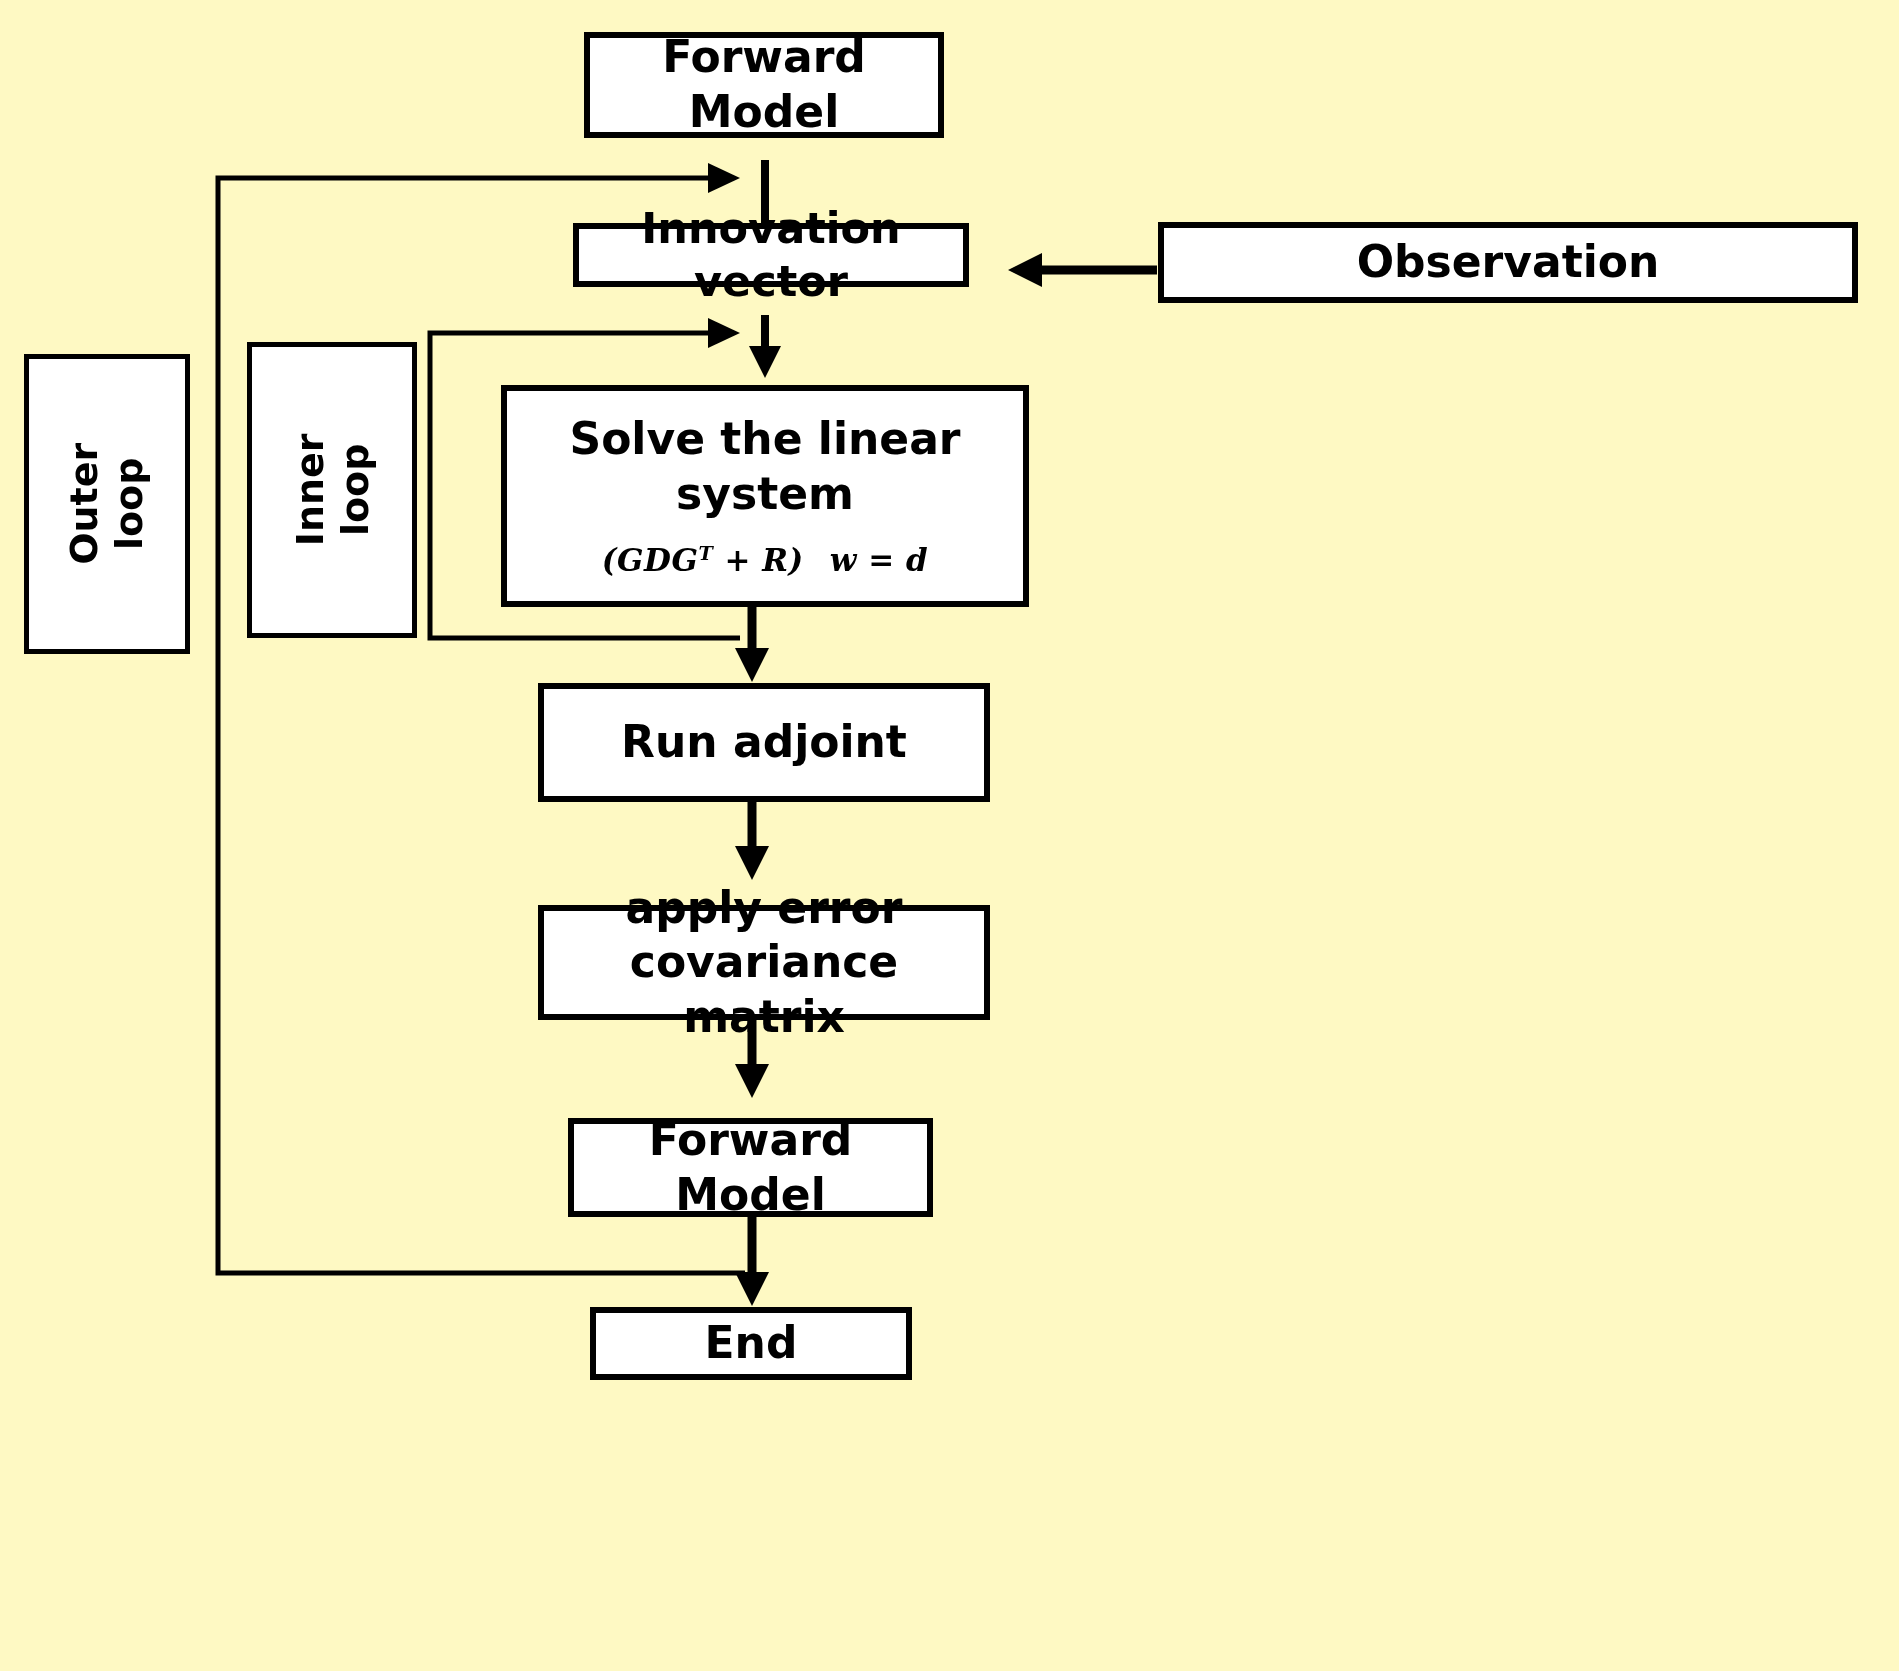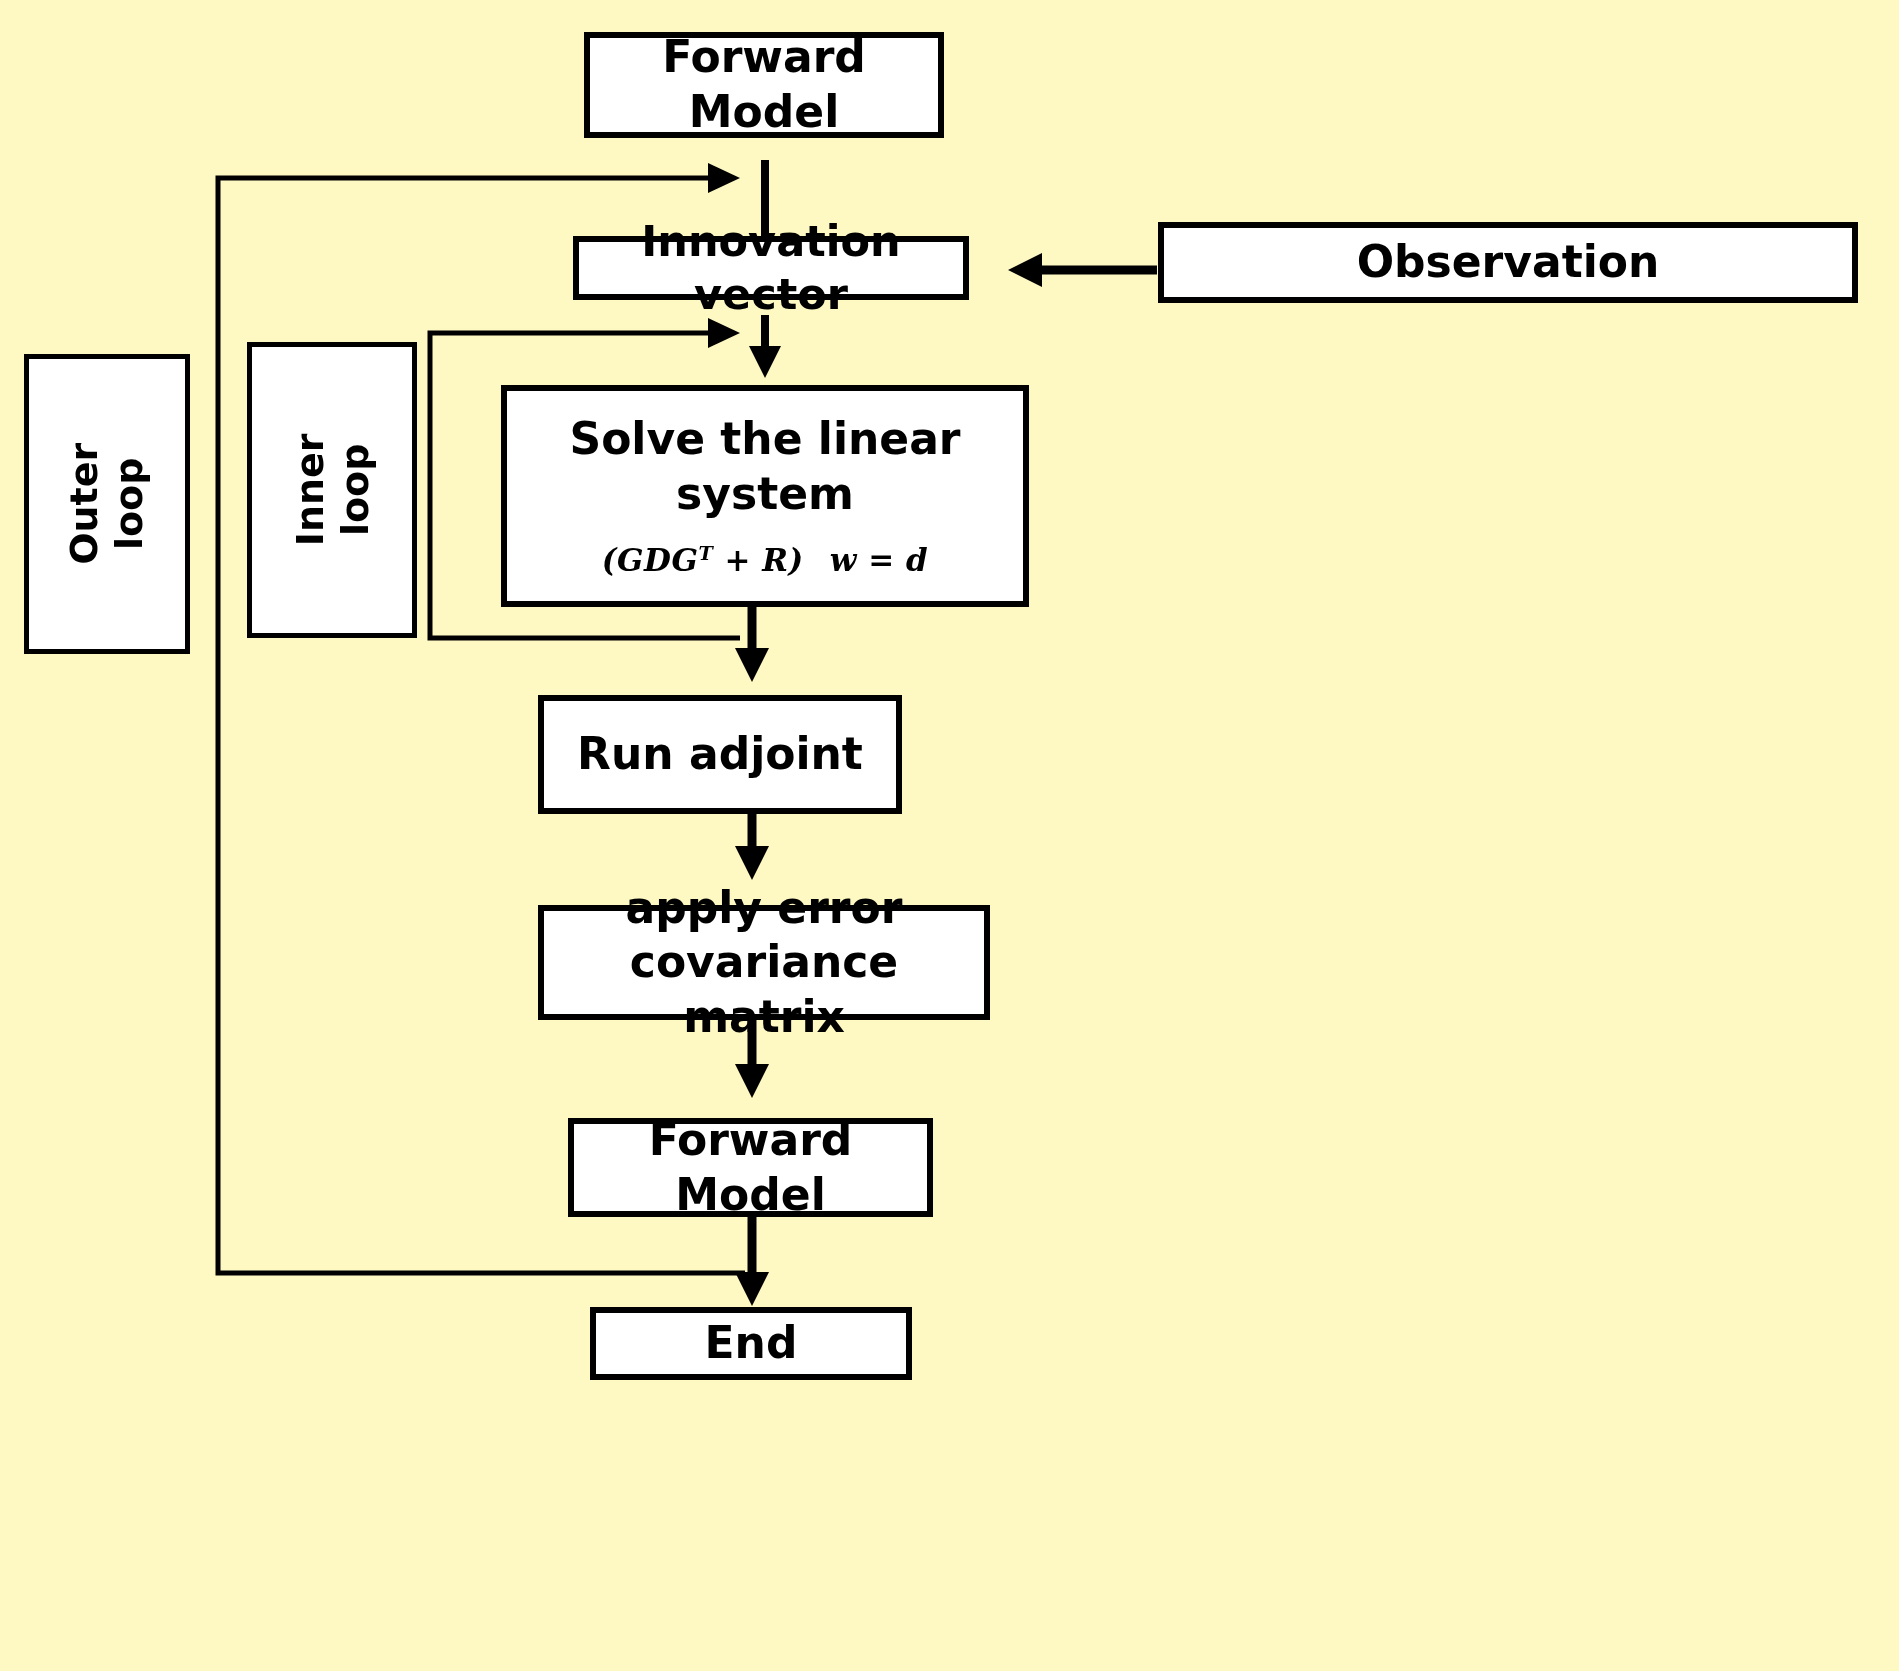--- a/index.html
+++ b/index.html
@@ -156,36 +156,36 @@
     <g>
       <polyline points="745,1273 218,1273 218,178 716,178" fill="none" stroke="#000000" stroke-width="5"></polyline>
       <path d="M 740 178 L 708 163 L 708 193 Z" fill="#000000"></path>
     </g>
   </svg>
 
   <div class="node node-lg" style="left:584px; top:32px; width:360px; height:106px;">
     <span class="txt">Forward Model</span>
   </div>
 
-  <div class="node node-md" style="left:573px; top:236px; width:396px; height:64px;">
+  <div class="node node-md" style="left:573px; top:223px; width:396px; height:64px;">
     <span class="txt">Innovation vector</span>
   </div>
 
   <div class="node node-lg" style="left:1158px; top:222px; width:700px; height:81px;">
     <span class="txt">Observation</span>
   </div>
 
   <div class="node" style="left:501px; top:385px; width:528px; height:222px;">
     <div class="solve-inner">
       <span class="node-lg">Solve the linear system</span>
       <span class="eq"><span>(</span><span>GDG</span><sup>T</sup> <span class="op">+</span> <span>R</span><span>)</span><span class="gap"></span><span>w</span> <span class="op">=</span> <span>d</span></span>
     </div>
   </div>
 
-  <div class="node node-lg" style="left:538px; top:683px; width:364px; height:119px;margin-top:12px;">
+  <div class="node node-lg" style="left:538px; top:683px; width:452px; height:119px;">
     <span class="txt">Run adjoint</span>
   </div>
 
   <div class="node node-lg" style="left:538px; top:905px; width:452px; height:115px;">
     <span class="txt">
       <span style="display:block">apply error</span>
       <span style="display:block">covariance matrix</span>
     </span>
   </div>
 

